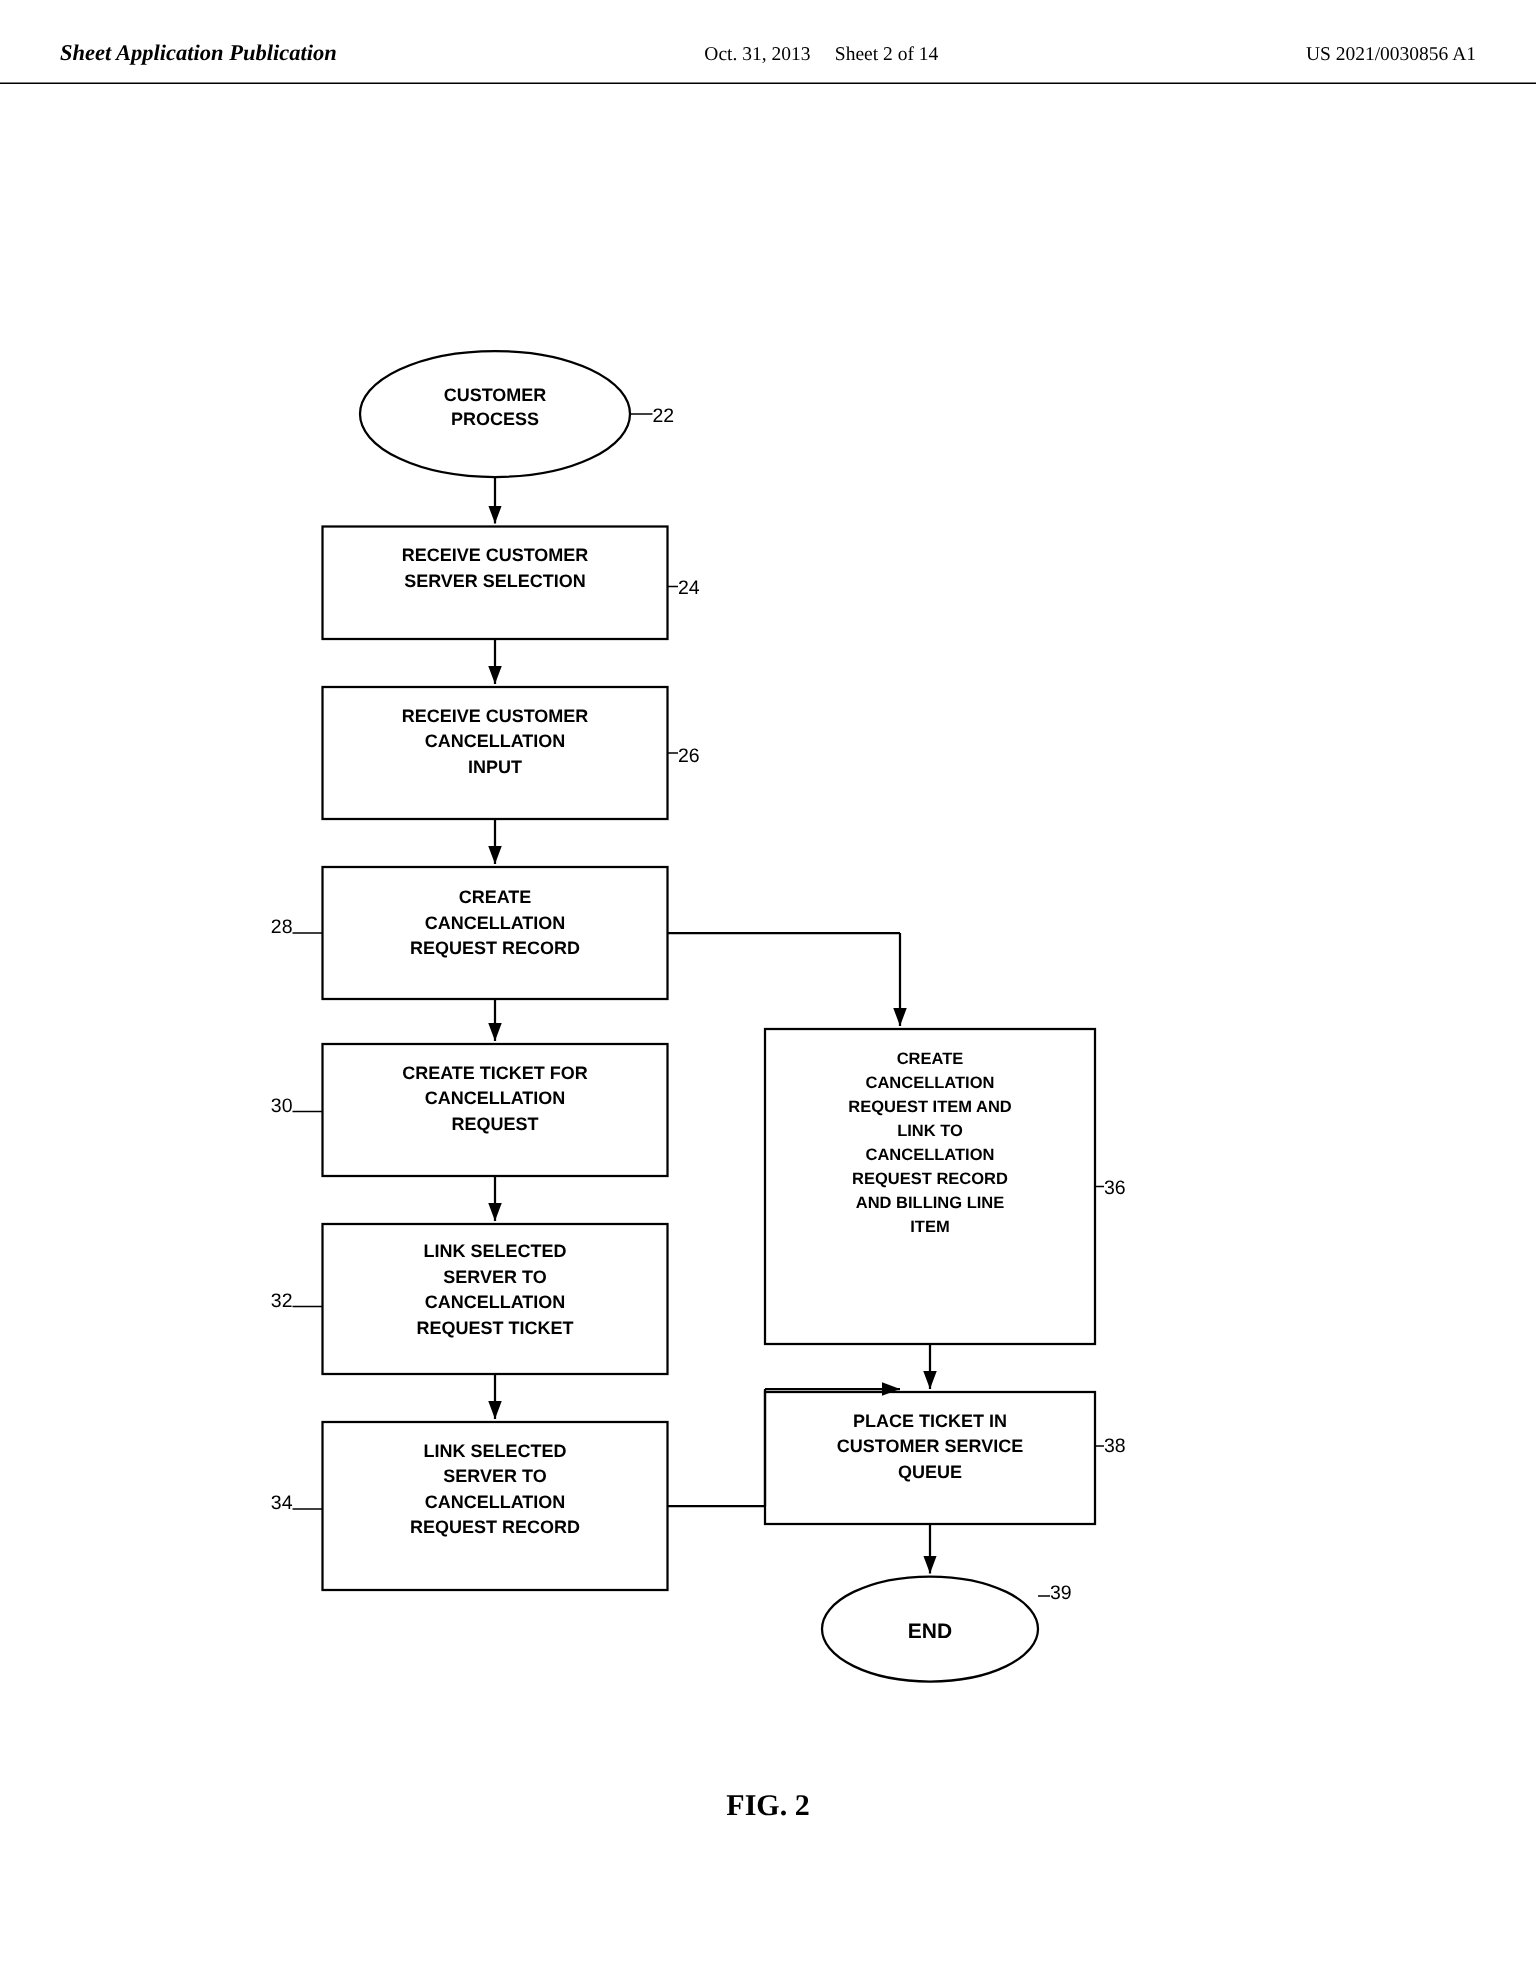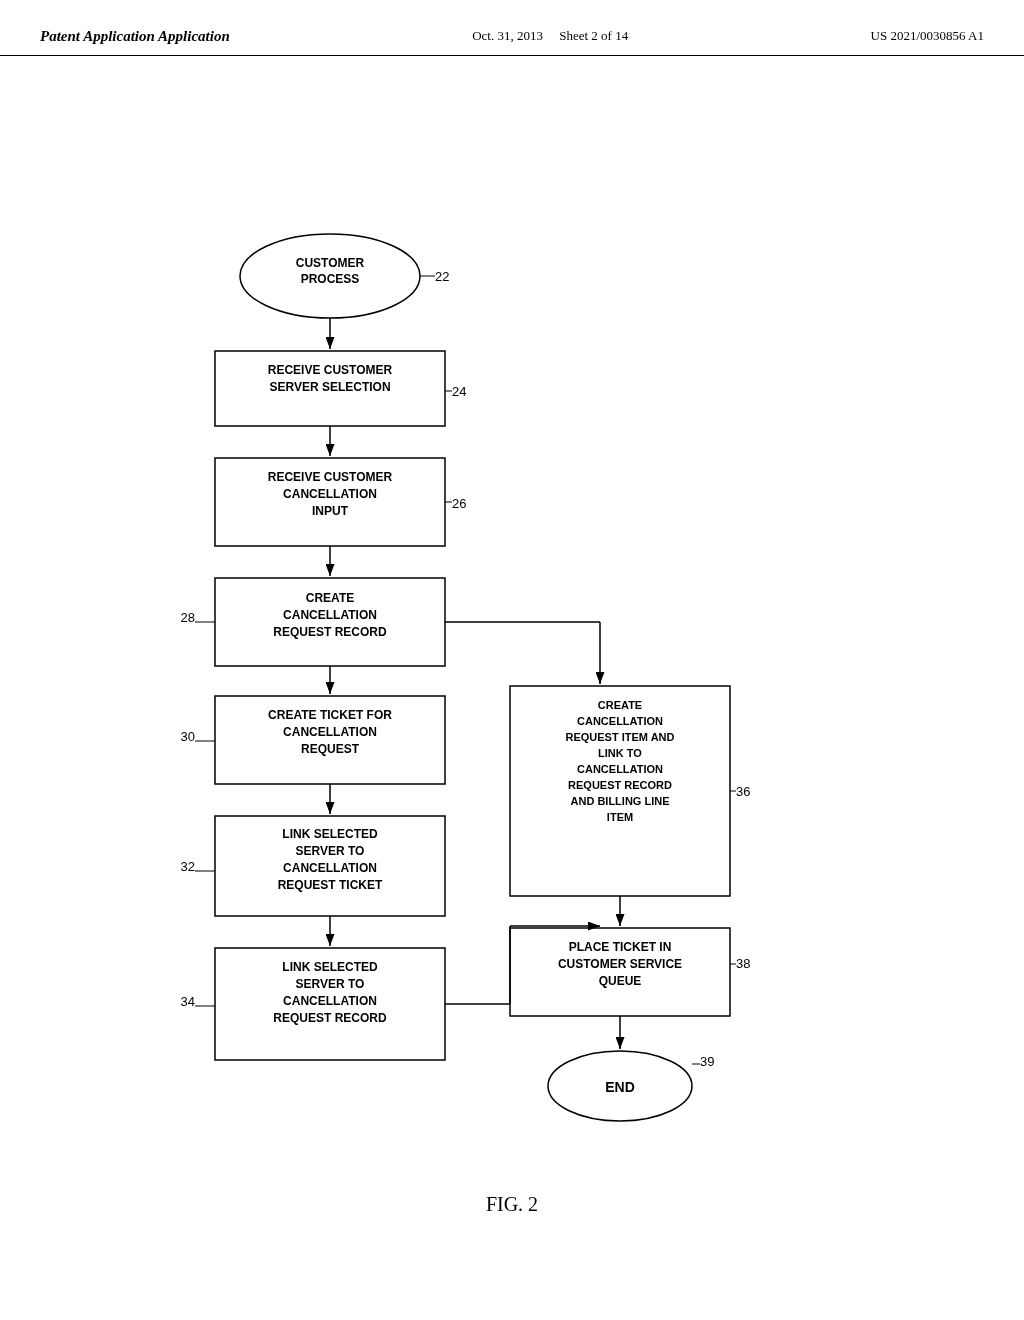--- a/index.html
+++ b/index.html
@@ -48,28 +48,28 @@
       height: 100%;
     }
 
     
     .fig-label {
       position: absolute;
       bottom: 20px;
       left: 50%;
       transform: translateX(-50%);
       font-size: 20px;
-      font-weight: normal;
+      font-weight: bold;
     }
   </style>
 </head>
 <body>
 
 <div class="header">
-  <div class="header-left">Patent Application Application</div>
+  <div class="header-left">Sheet Application Publication</div>
   <div class="header-center">
     <span>Oct. 31, 2013</span>&nbsp;&nbsp;&nbsp;&nbsp;
     <span>Sheet 2 of 14</span>
   </div>
   <div class="header-right">US 2021/0030856 A1</div>
 </div>
 
 <div class="diagram-area">
   <svg class="diagram" viewBox="0 0 1024 1180" xmlns="http://www.w3.org/2000/svg">
 

